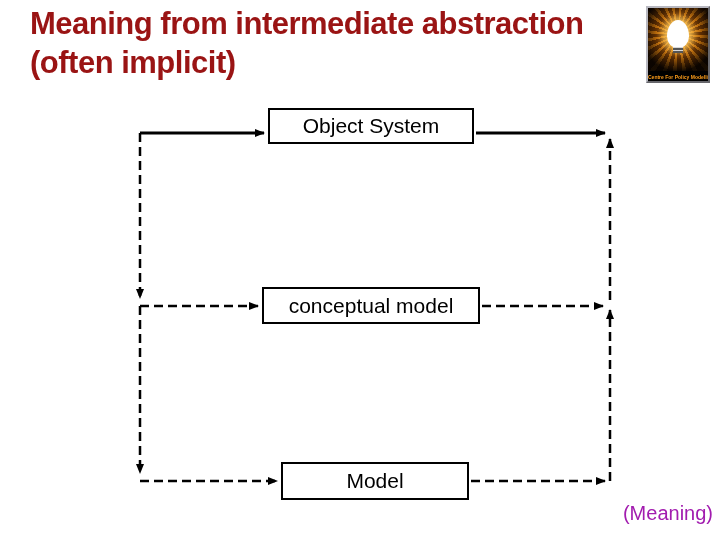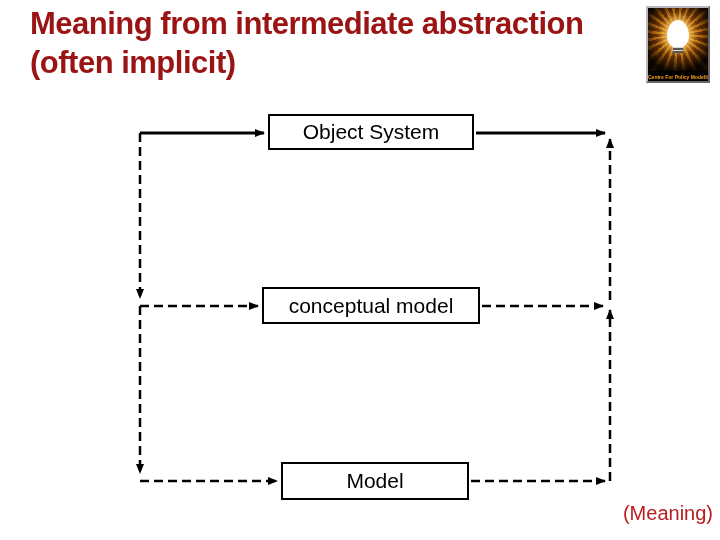--- a/index.html
+++ b/index.html
@@ -83,37 +83,37 @@
     position: absolute;
     box-sizing: border-box;
     border: 2px solid #000;
     background: #fff;
     display: flex;
     align-items: center;
     justify-content: center;
     font-size: 21px;
     color: #000;
   }
-  .box-object-system    { left: 268px; top: 114px; width: 206px; height: 36px; }
+  .box-object-system    { left: 268px; top: 108px; width: 206px; height: 36px; }
   .box-conceptual-model { left: 262px; top: 287px; width: 218px; height: 37px; }
   .box-model            { left: 281px; top: 462px; width: 188px; height: 38px; }
 
   
   .footer {
     position: absolute;
     left: 8px; top: 521px;
     font-size: 10px;
     letter-spacing: -0.2px;
     color: #000;
   }
   .meaning {
     position: absolute;
     right: 7px; top: 502px;
     font-size: 20px;
-    color: #b91c1c;
+    color: #a21caf;
   }
 </style>
 </head>
 <body>
 
 <div class="slide">
 
   <div class="title">Meaning from intermediate abstraction (often implicit)</div>
 
   <div class="logo">

